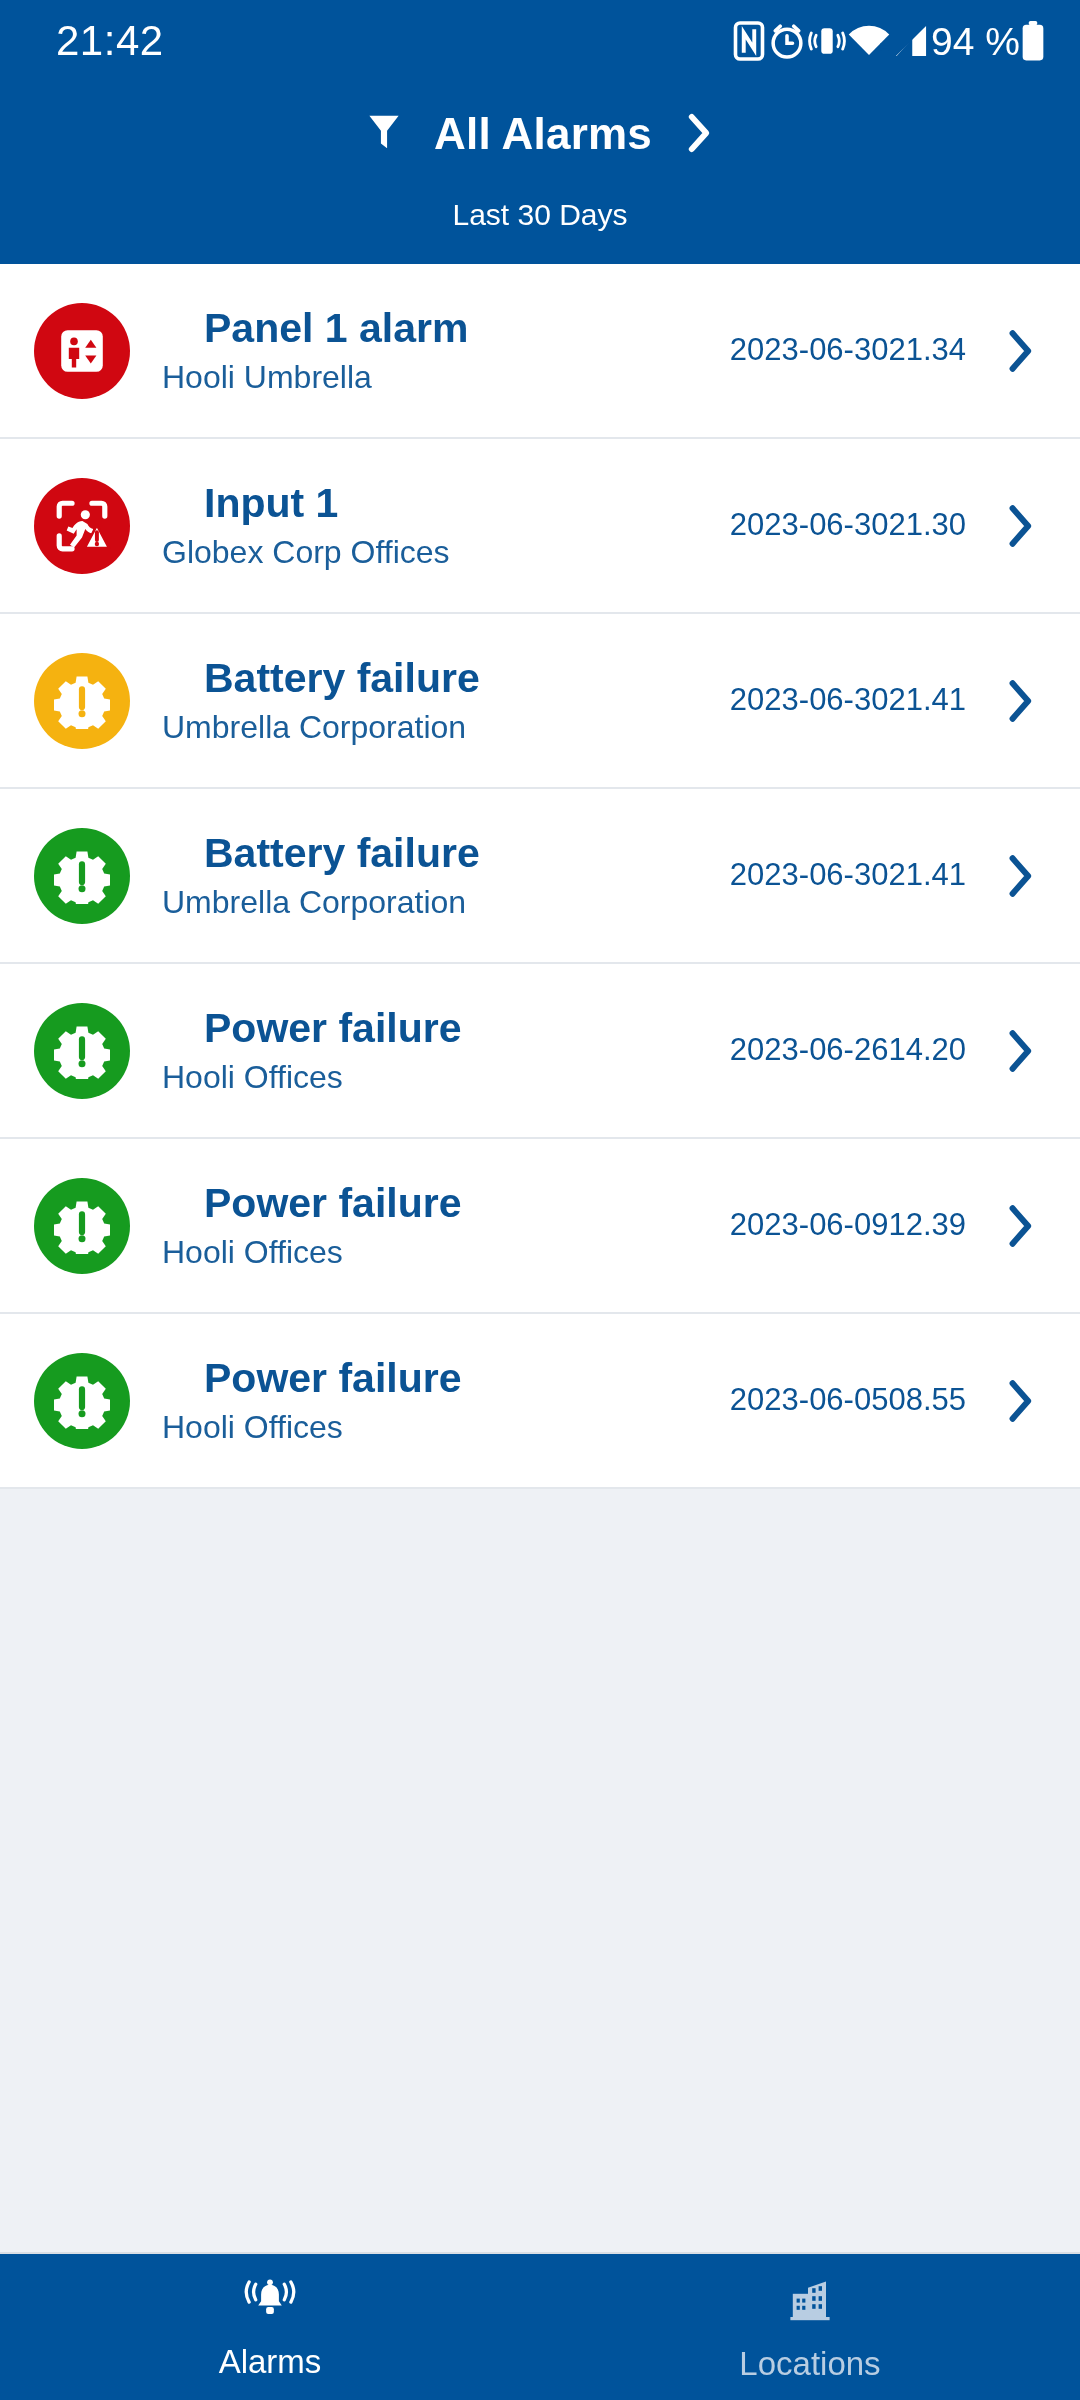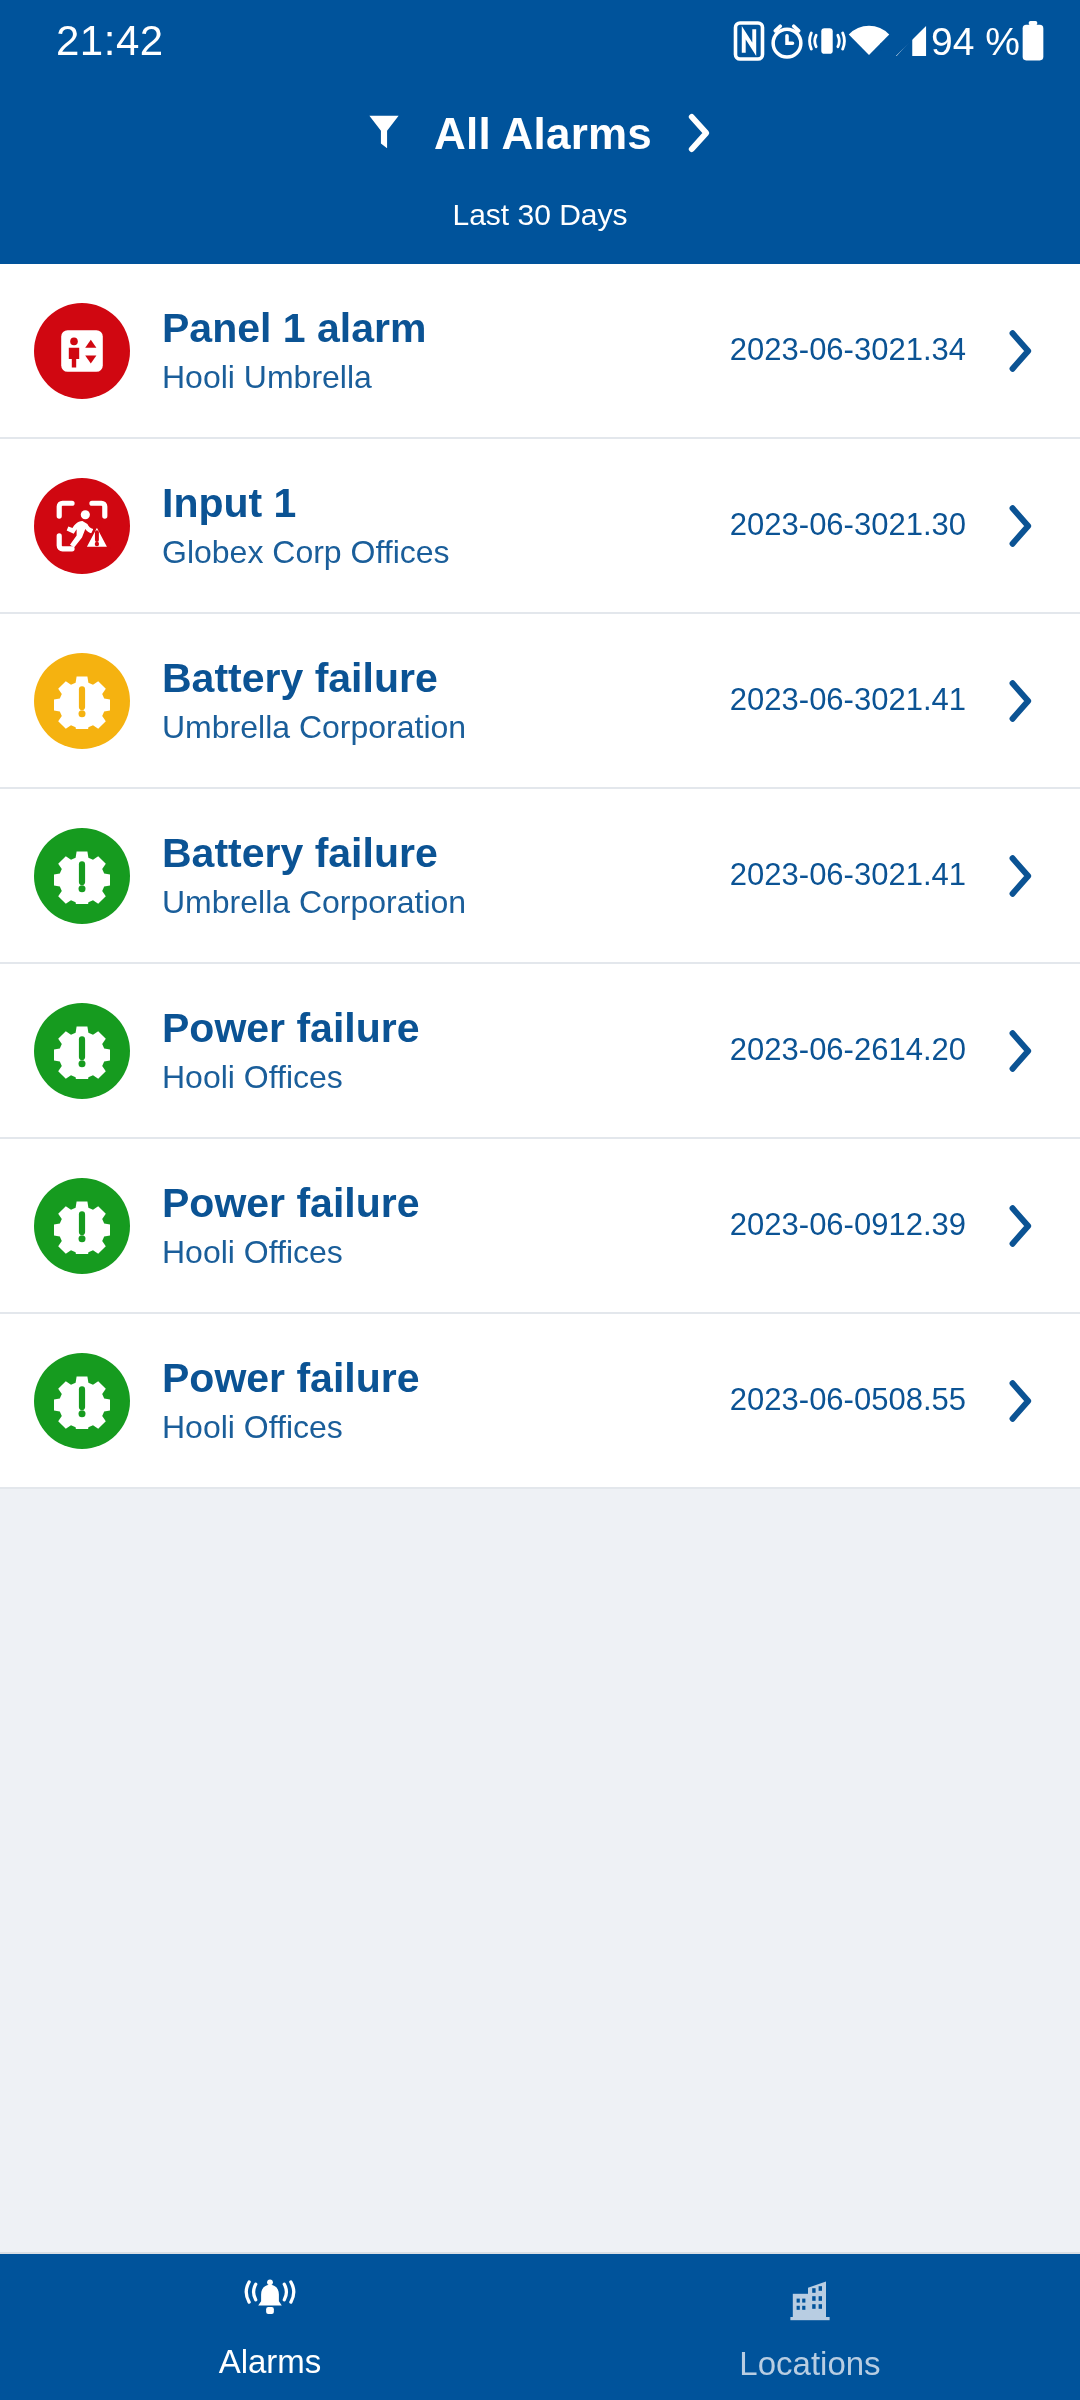--- a/index.html
+++ b/index.html
@@ -115,20 +115,21 @@
     flex-direction: column;
     justify-content: center;
     min-width: 0;
   }
   .alarm-title {
     color: #0b5394;
     font-size: 41px;
     font-weight: 700;
     line-height: 1.12;
     white-space: nowrap;
+    margin-left: 42px;
   }
   .alarm-sub {
     margin-top: 7px;
     color: #1a5e9a;
     font-size: 32px;
     font-weight: 400;
     line-height: 1.15;
     white-space: nowrap;
   }
   .alarm-meta {

